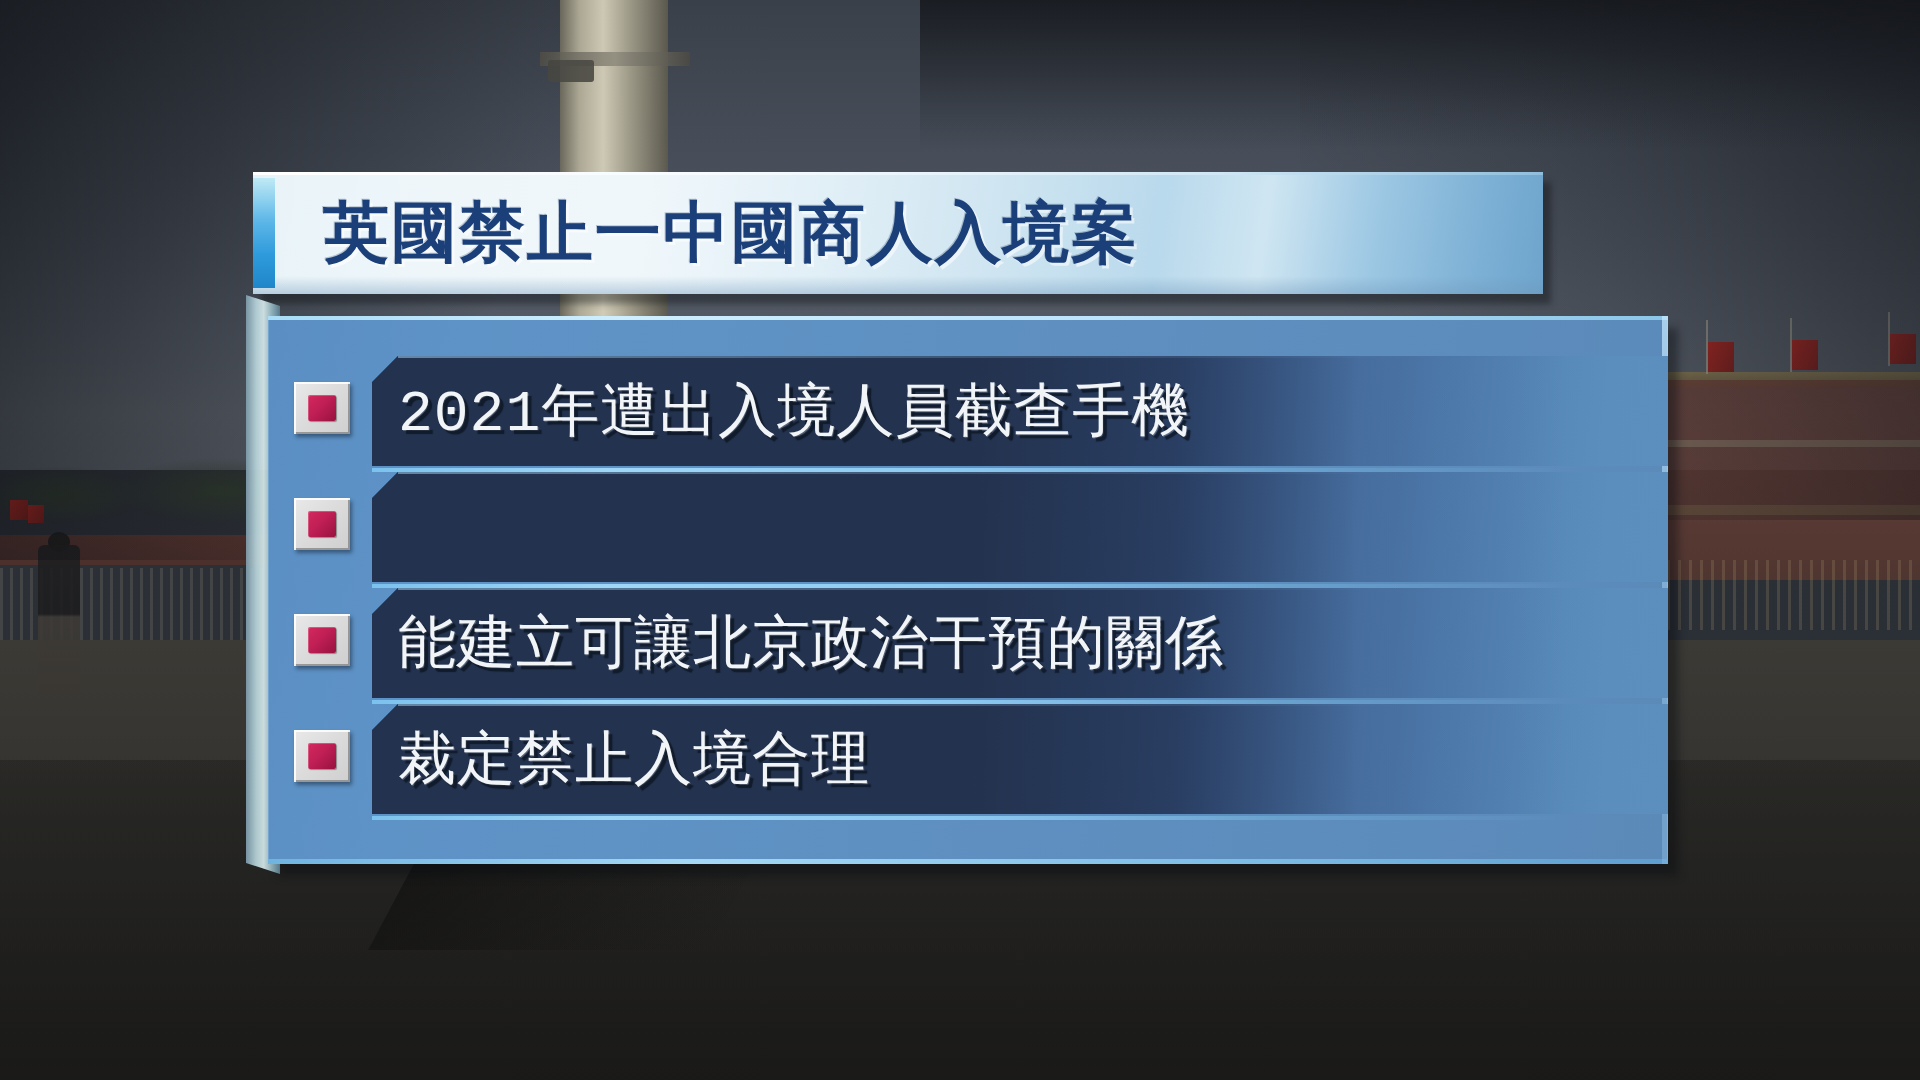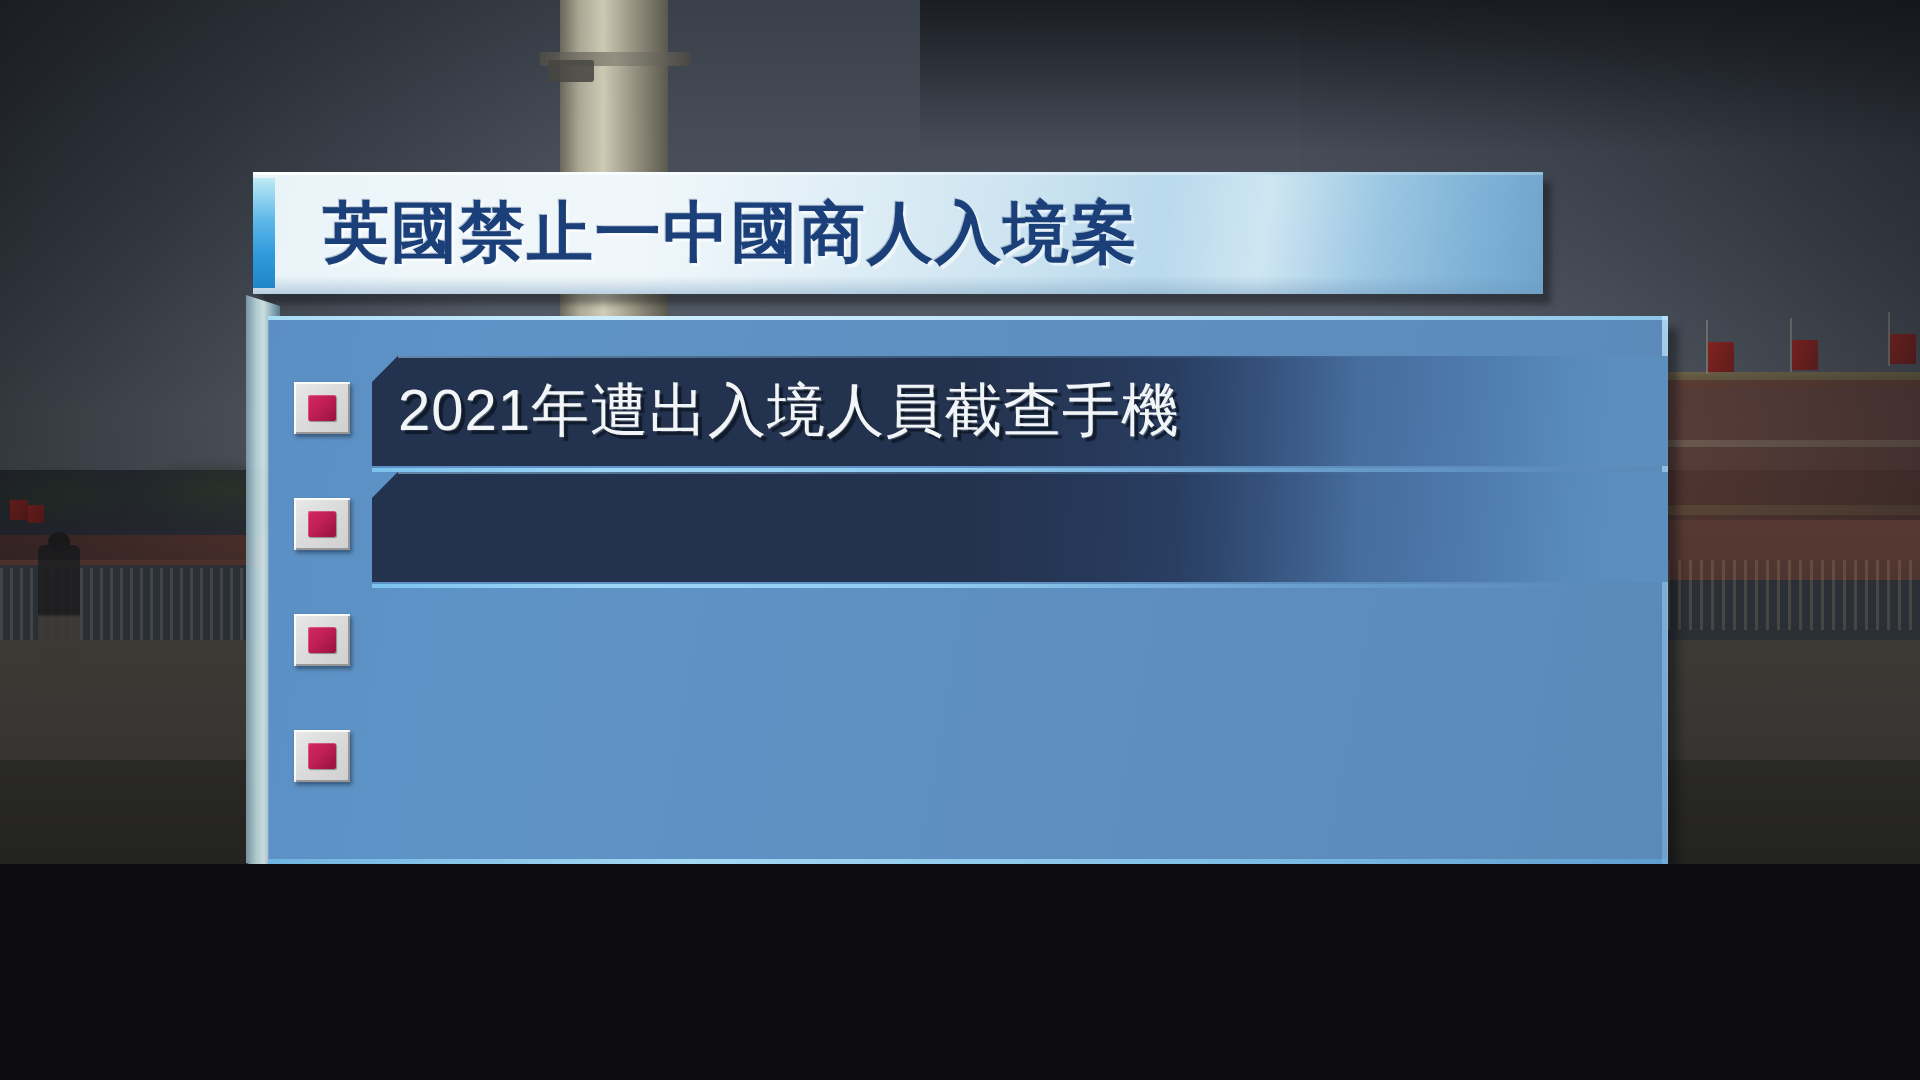--- a/index.html
+++ b/index.html
@@ -3,23 +3,23 @@
 <meta charset="utf-8">
 <style>
   html, body {
     margin: 0;
     padding: 0;
     background: #0d0d10;
   }
   #stage {
     position: relative;
     width: 1920px;
-    height: 864px;
+    height: 1080px;
     overflow: hidden;
-    font-family: Liberation Sans, sans-serif;
+    font-family: Liberation Mono, monospace;
     background: #2b2f36;
   }
 
   
   .bg {
     position: absolute;
     inset: 0;
     overflow: hidden;
   }
   .bg-sky {
@@ -454,19 +454,33 @@
           <div class="row-sep"></div>
         </div>
 
         <div class="row">
           <div class="row-bg"></div>
           <div class="row-bg-core"></div>
           <div class="row-topglow"></div>
           <div class="row-sep"></div>
         </div>
 
-
+        <div class="row">
+          <div class="row-bg"></div>
+          <div class="row-bg-core"></div>
+          <div class="row-topglow"></div>
+          <div class="row-text">能建立可讓北京政治干預的關係</div>
+          <div class="row-sep"></div>
+        </div>
+
+        <div class="row">
+          <div class="row-bg"></div>
+          <div class="row-bg-core"></div>
+          <div class="row-topglow"></div>
+          <div class="row-text">裁定禁止入境合理</div>
+          <div class="row-sep"></div>
+        </div>
 
       </div>
     </div>
   </div>
 
 </div>
 
 </body></html>

